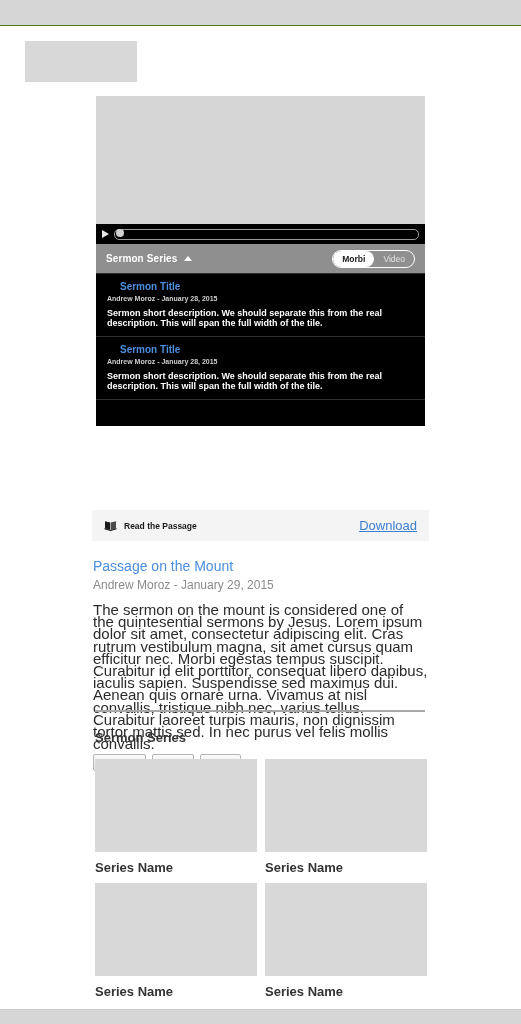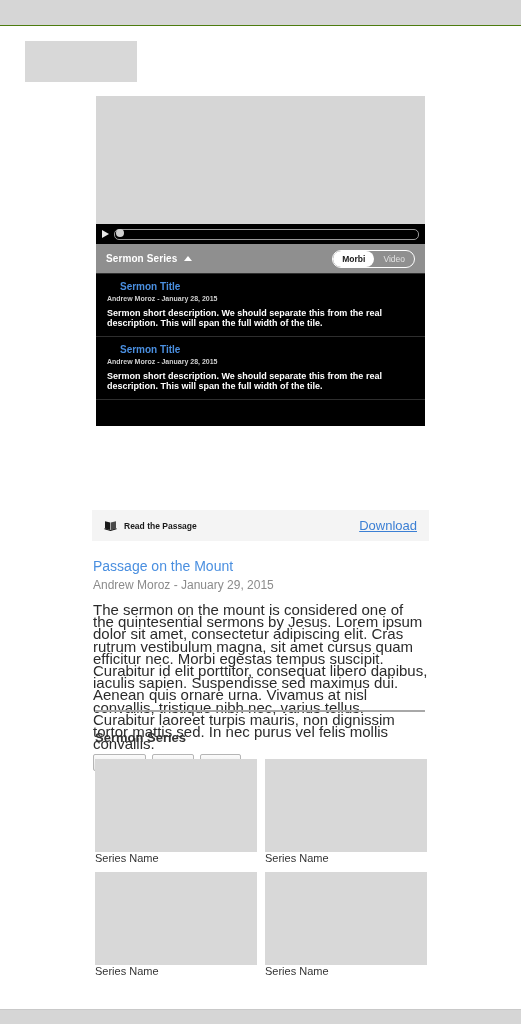--- a/index.html
+++ b/index.html
@@ -288,23 +288,24 @@
     column-gap: 8px;
     row-gap: 0;
   }
   .tile { margin-bottom: 8px; }
   .tile-thumb {
     width: 162px;
     height: 93px;
     background: #d8d8d8;
   }
   .tile-label {
-    font-size: 11px;
+    margin-top: 8px;
+    font-size: 13px;
     color: #333333;
-    font-weight: normal;
+    font-weight: bold;
   }
 </style>
 </head>
 <body>
 
 <div class="page">
 
   <div class="top-bar"></div>
 
   <div class="doc">

